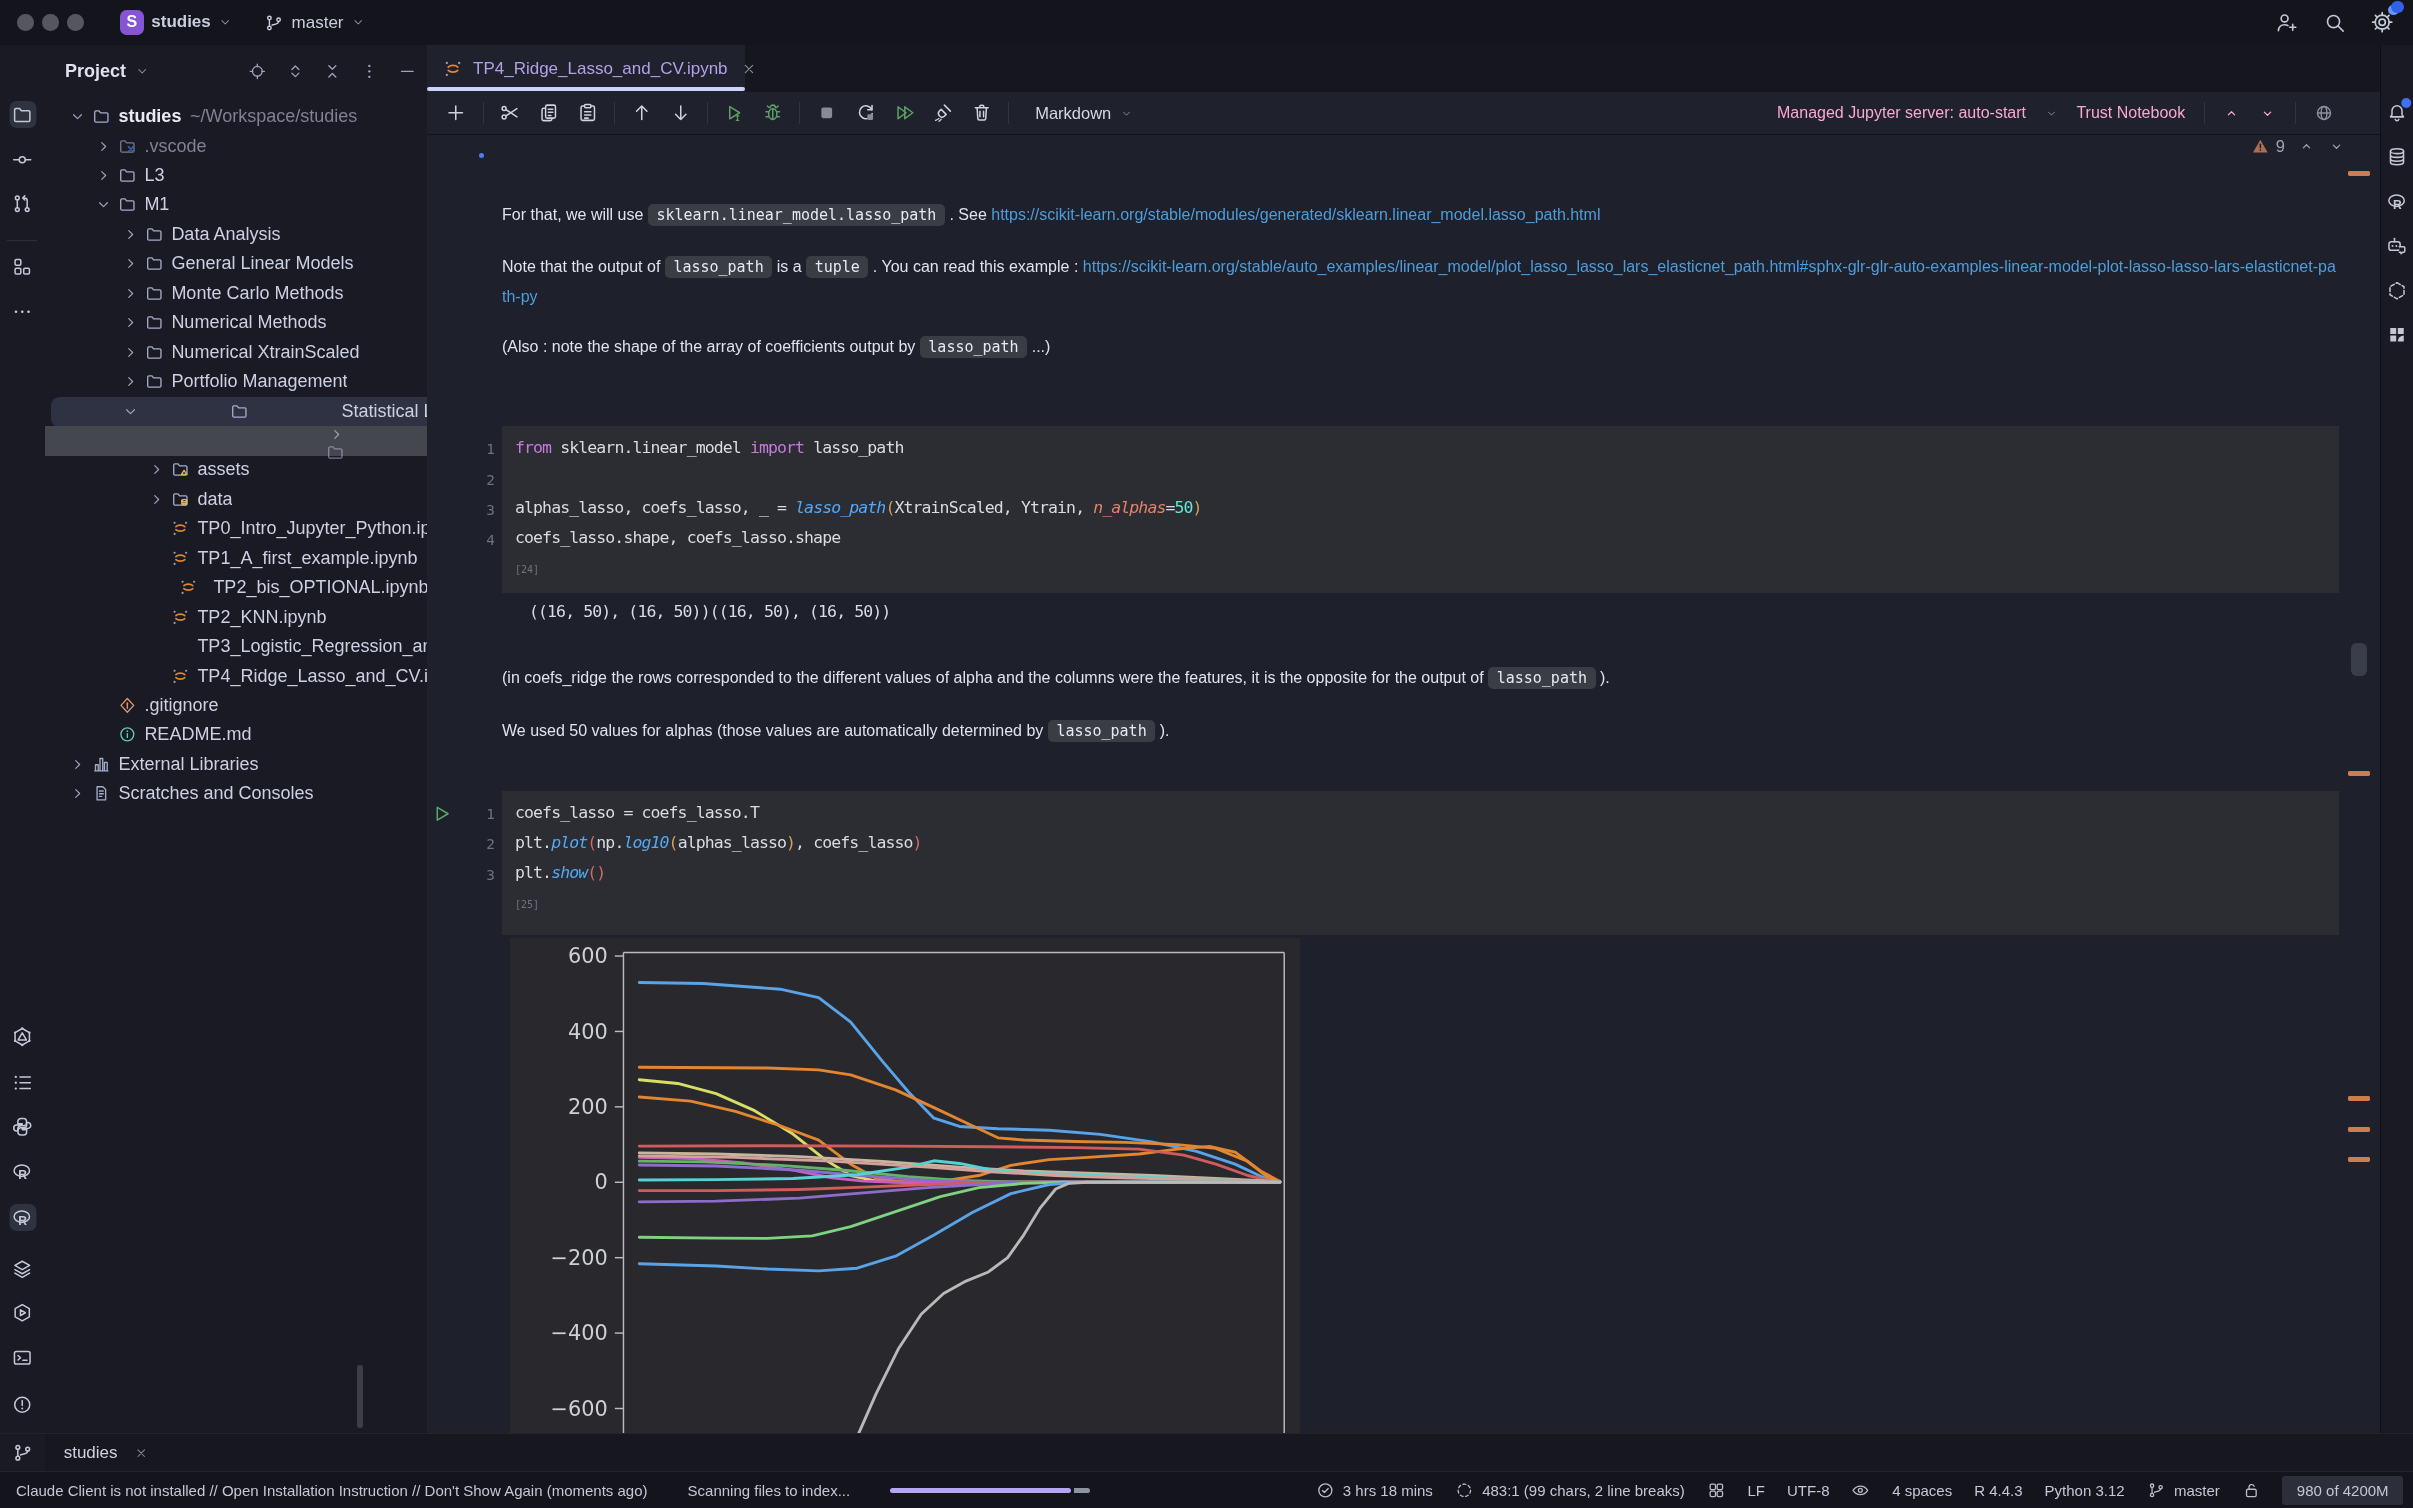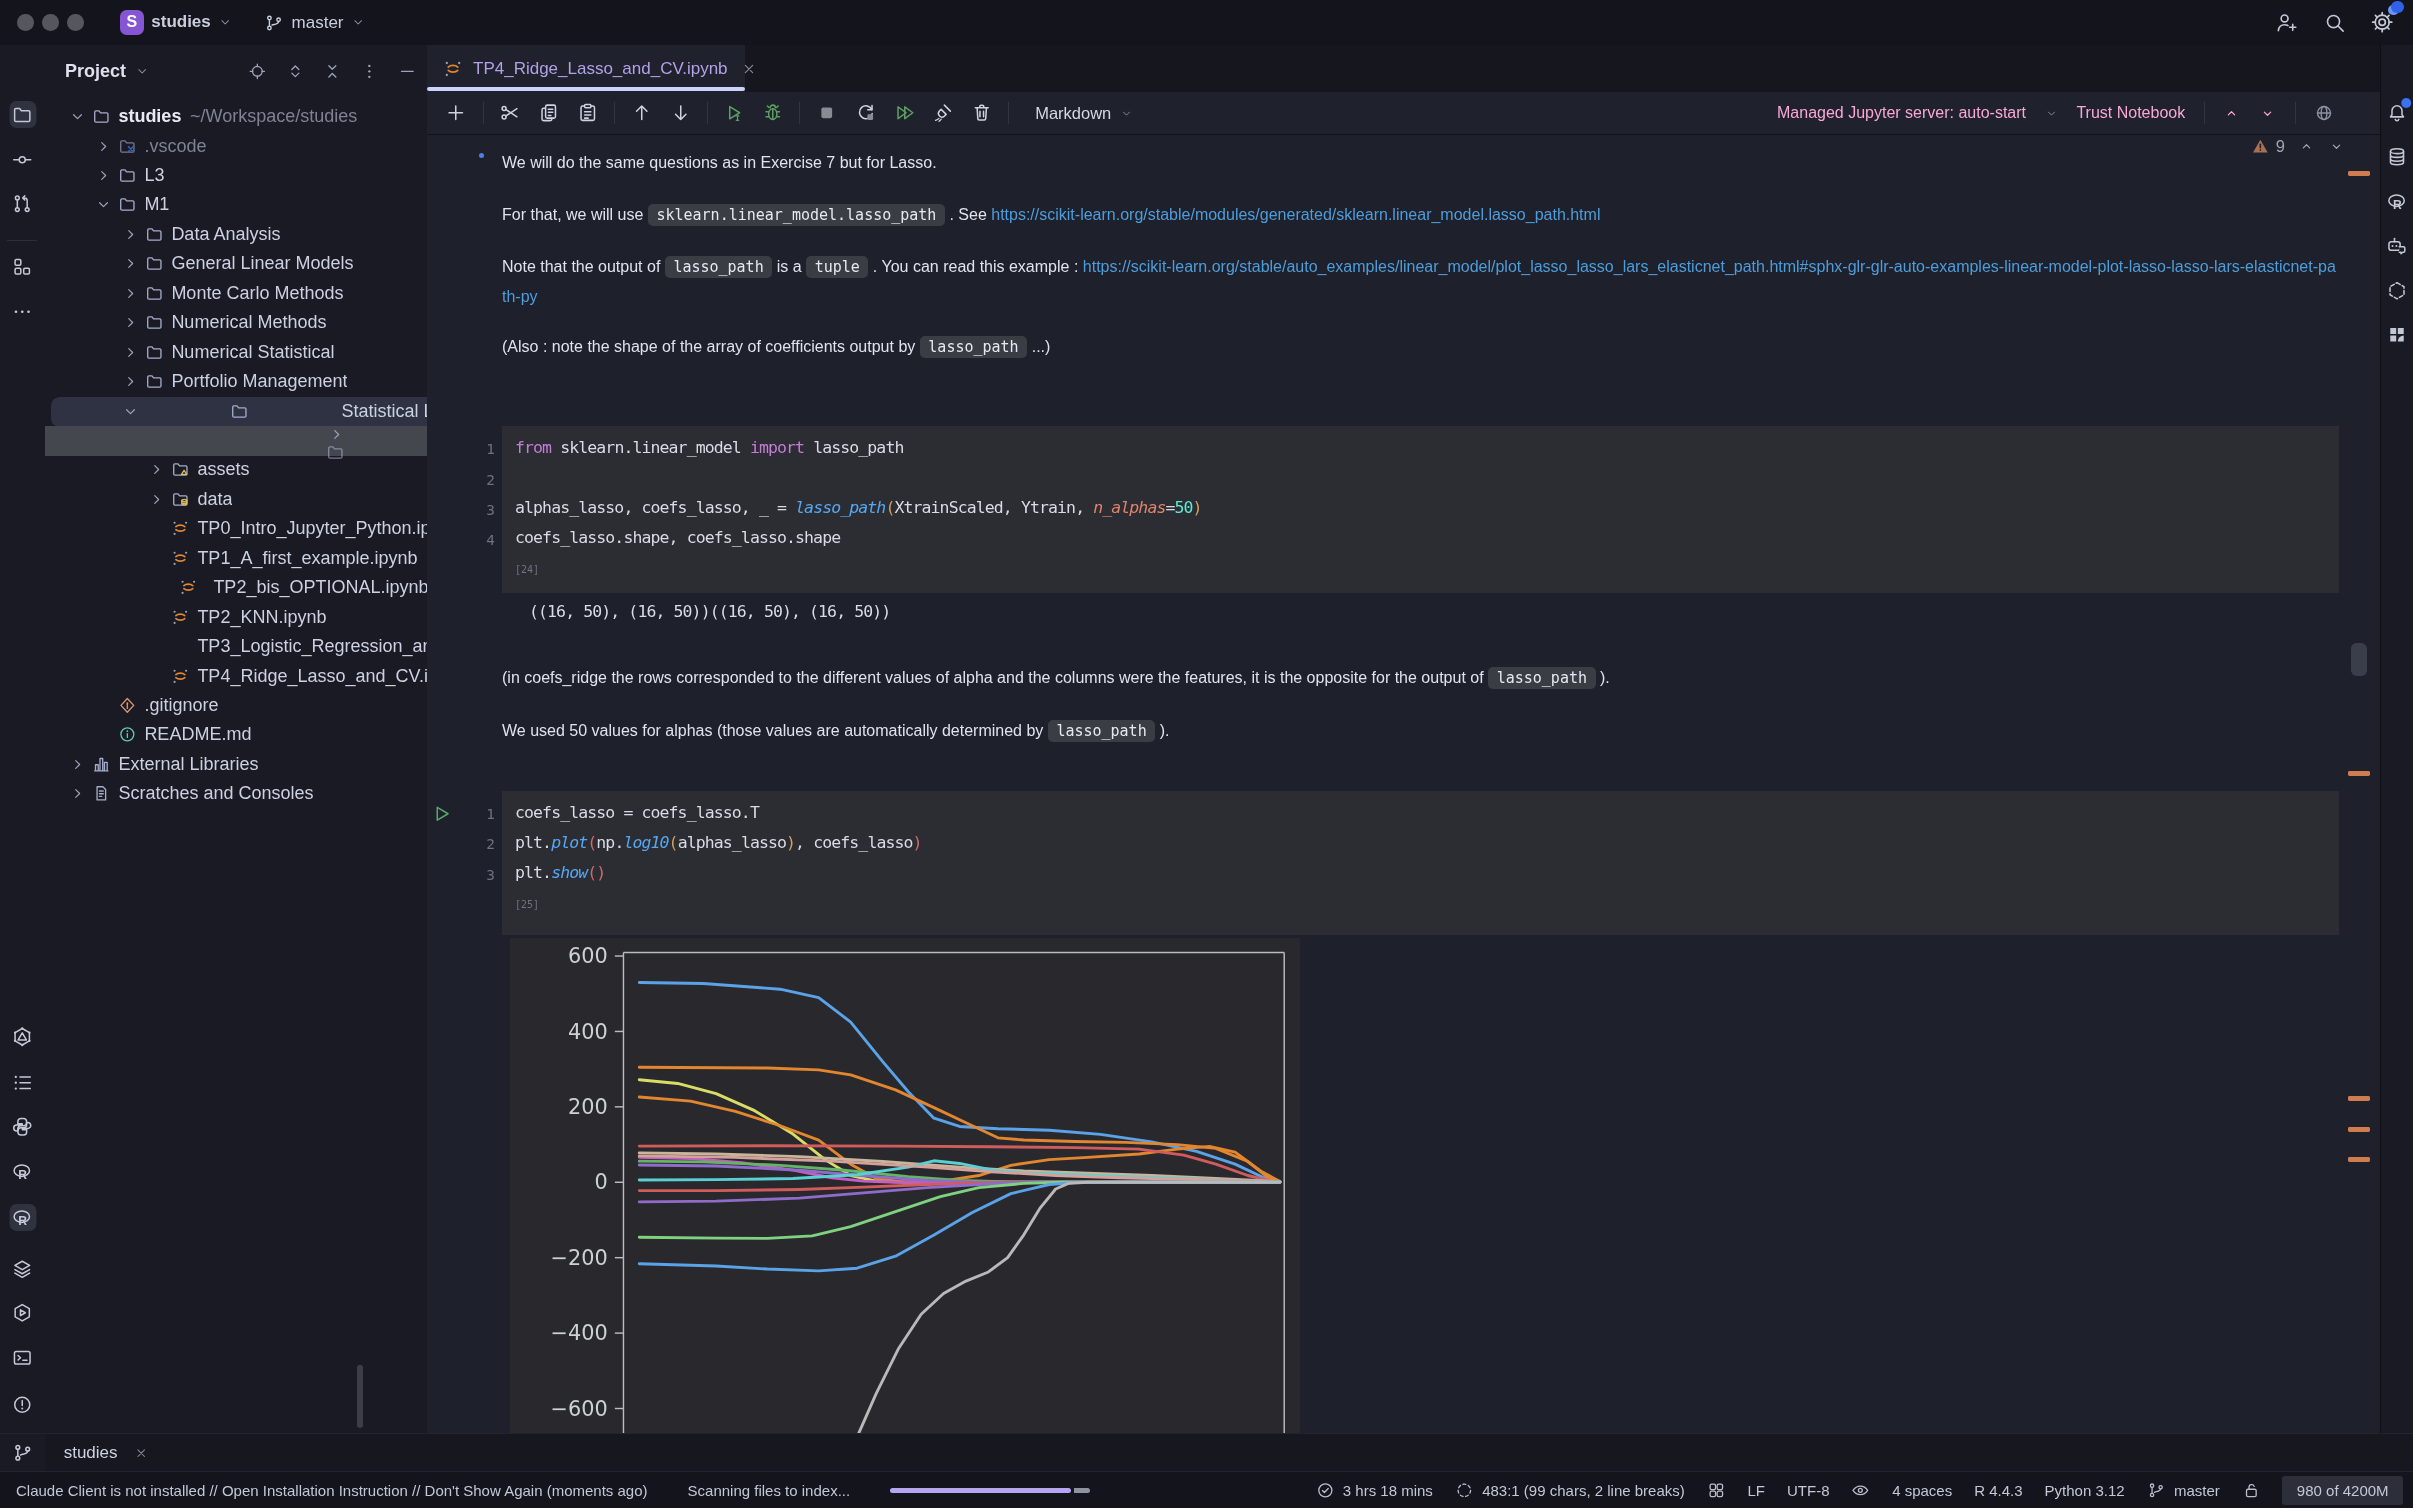--- a/index.html
+++ b/index.html
@@ -402,21 +402,21 @@
           <span class="chv">
             <svg viewBox="0 0 24 24" width="17" height="17" fill="none" stroke="currentColor" stroke-width="1.7" stroke-linecap="round" stroke-linejoin="round">
               <path d="M9.5 6.5l5.5 5.5-5.5 5.5"></path>
             </svg>
           </span>
           <span class="tic">
             <svg viewBox="0 0 24 24" width="18.7" height="18.7" fill="none" stroke="currentColor" stroke-width="1.7" stroke-linecap="round" stroke-linejoin="round">
               <path d="M3.5 6.5a1.5 1.5 0 0 1 1.5-1.5h4l2 2.5h8a1.5 1.5 0 0 1 1.5 1.5v9a1.5 1.5 0 0 1-1.5 1.5H5a1.5 1.5 0 0 1-1.5-1.5z"></path>
             </svg>
           </span>
-          <span class="lbl">Numerical Statistical</span>
+          <span class="lbl">Numerical XtrainScaled</span>
         </div>
         <div class="trow" style="top: 265px; padding-left: 77px;">
           <span class="chv">
             <svg viewBox="0 0 24 24" width="17" height="17" fill="none" stroke="currentColor" stroke-width="1.7" stroke-linecap="round" stroke-linejoin="round">
               <path d="M9.5 6.5l5.5 5.5-5.5 5.5"></path>
             </svg>
           </span>
           <span class="tic">
             <svg viewBox="0 0 24 24" width="18.7" height="18.7" fill="none" stroke="currentColor" stroke-width="1.7" stroke-linecap="round" stroke-linejoin="round">
               <path d="M3.5 6.5a1.5 1.5 0 0 1 1.5-1.5h4l2 2.5h8a1.5 1.5 0 0 1 1.5 1.5v9a1.5 1.5 0 0 1-1.5 1.5H5a1.5 1.5 0 0 1-1.5-1.5z"></path>
@@ -744,21 +744,20 @@
             <svg viewBox="0 0 24 24" width="20" height="20" fill="none" stroke="currentColor" stroke-width="1.7" stroke-linecap="round" stroke-linejoin="round">
               <circle cx="12" cy="12" r="7.8"></circle>
               <ellipse cx="12" cy="12" rx="3.4" ry="7.8"></ellipse>
               <path d="M4.2 12h15.6"></path>
             </svg>
           </span>
       </div>
     </div>
     <div class="content" id="nb-content">
         <div class="celldot" style="left: 52px; top: 18.7px;"></div>
-        <div class="mdp" style="top: 14.4px;"><span>We will do the same questions as in Exercise 7 but for Lasso.</span></div>
         <div class="mdp" style="top: 66px;"><span>For that, we will use </span><span class="chip">sklearn.linear_model.lasso_path</span><span> . See </span><a href="#">https://scikit-learn.org/stable/modules/generated/sklearn.linear_model.lasso_path.html</a></div>
         <div class="mdp" style="top: 118px;"><span>Note that the output of </span><span class="chip">lasso_path</span><span> is a </span><span class="chip">tuple</span><span> . You can read this example : </span><a href="#">https://scikit-learn.org/stable/auto_examples/linear_model/plot_lasso_lasso_lars_elasticnet_path.html#sphx-glr-glr-auto-examples-linear-model-plot-lasso-lasso-lars-elasticnet-path-py</a></div>
         <div class="mdp" style="top: 198px;"><span>(Also : note the shape of the array of coefficients output by </span><span class="chip">lasso_path</span><span> ...)</span></div>
         <div class="mdp" style="top: 529px;"><span>(in coefs_ridge the rows corresponded to the different values of alpha and the columns were the features, it is the opposite for the output of </span><span class="chip">lasso_path</span><span> ).</span></div>
         <div class="mdp" style="top: 582px;"><span>We used 50 values for alphas (those values are automatically determined by </span><span class="chip">lasso_path</span><span> ).</span></div>
         <div class="cell" style="top: 292px; height: 167px;">
           <div class="cline" style="top: 11.5px;"><span class="k">from</span><span class="p"> sklearn.linear_model </span><span class="k">import</span><span class="p"> lasso_path</span></div>
           <div class="cline" style="top: 42px;"></div>
           <div class="cline" style="top: 72px;"><span class="p">alphas_lasso, coefs_lasso, _ = </span><span class="f">lasso_path</span><span class="o">(</span><span class="p">XtrainScaled, Ytrain, </span><span class="a">n_alphas</span><span class="p">=</span><span class="n">50</span><span class="o">)</span></div>
           <div class="cline" style="top: 102px;"><span class="p">coefs_lasso.shape, coefs_lasso.shape</span></div>

